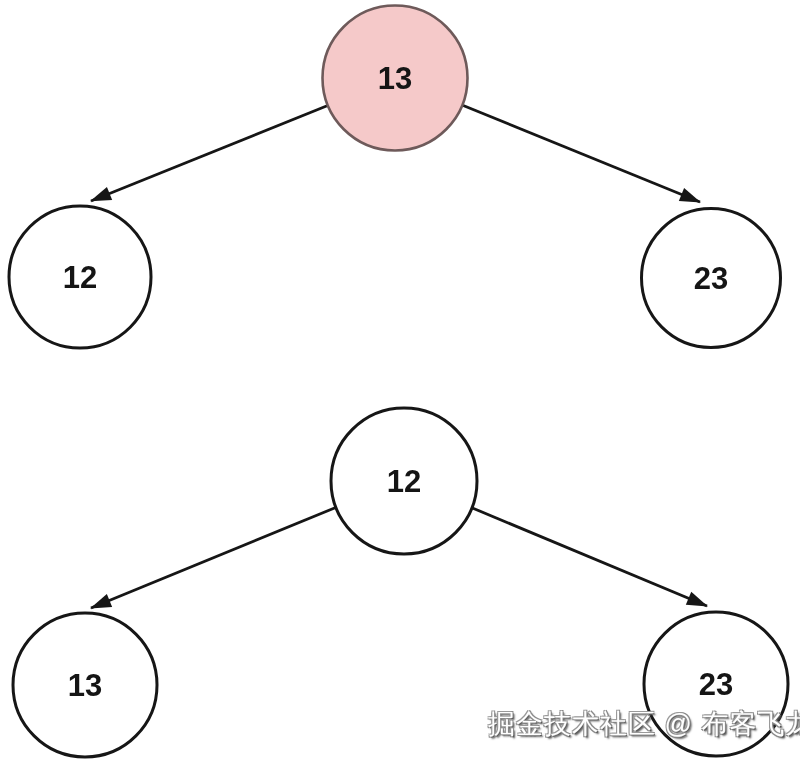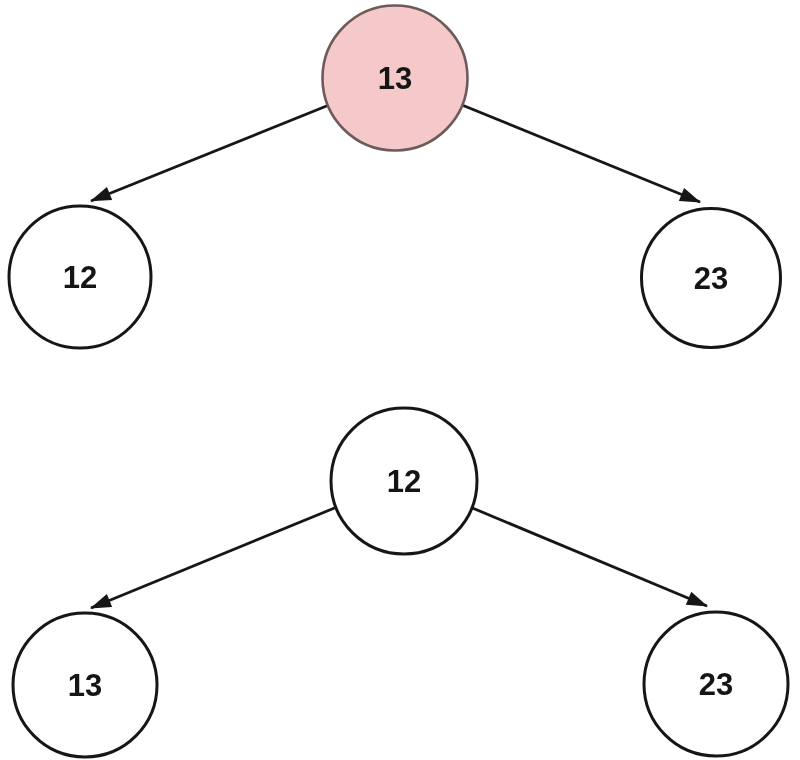--- a/index.html
+++ b/index.html
@@ -101,13 +101,14 @@
       <circle class="node-circle" cx="85" cy="685" r="72" fill="#ffffff"></circle>
       <text class="node-label" x="85" y="696">13</text>
     </g>
 
     <g>
       <circle class="node-circle" cx="716" cy="684" r="72" fill="#ffffff"></circle>
       <text class="node-label" x="716" y="695">23</text>
     </g>
   </svg>
 
+  <div class="watermark">掘金技术社区 @ 布客飞龙</div>
 </div>
 
 </body></html>

